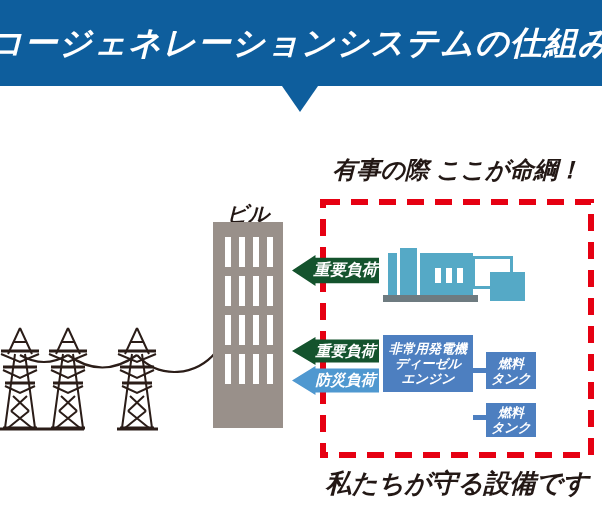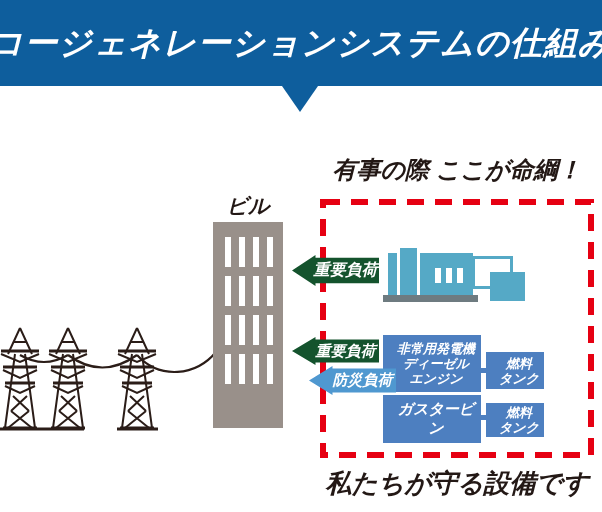--- a/index.html
+++ b/index.html
@@ -21,44 +21,44 @@
   .frame{position:absolute;left:319px;top:198px;z-index:1;}
   
   .pylons{position:absolute;left:0;top:318px;z-index:1;}
   
   .building{position:absolute;left:213px;top:222px;width:70px;height:206px;z-index:2;
     background-color:#99908a;
     background-image:
       repeating-linear-gradient(to bottom, rgba(153,144,138,0) 0 30px, #99908a 30px 39px),
       repeating-linear-gradient(to right, #ffffff 0 6px, rgba(153,144,138,0) 6px 14px);
     background-size:48px 147px,48px 147px;background-position:12px 15px,12px 15px;background-repeat:no-repeat,no-repeat;}
-  .building-label{position:absolute;left:213px;top:192px;width:70px;text-align:center;
+  .building-label{position:absolute;left:213px;top:200px;width:70px;text-align:center;
     font-size:21px;font-weight:bold;color:#231815;z-index:2;}
   
   .arrow{position:absolute;z-index:3;display:flex;align-items:center;justify-content:center;
     box-sizing:border-box;padding-left:20px;color:#ffffff;font-weight:bold;
     clip-path:polygon(0 50%,27% 0,27% 9%,100% 9%,100% 91%,27% 91%,27% 100%);}
   .arrow.orange{background:#14532d;}
   .arrow.blue{background:#4f98d0;}
   .arrow-1{left:292px;top:255px;width:87px;height:31px;font-size:16px;}
   .arrow-2{left:292px;top:337px;width:87px;height:28px;font-size:15px;}
-  .arrow-3{left:309px;top:366px;width:87px;height:29px;font-size:15px;}
+  .arrow-3{left:292px;top:366px;width:87px;height:29px;font-size:15px;}
   
   .gen{position:absolute;background:#55a9c6;z-index:2;}
   .gen-bar1{left:388px;top:253px;width:9px;height:42px;}
   .gen-bar2{left:400px;top:248px;width:17px;height:47px;}
   .gen-body{left:420px;top:253px;width:53px;height:42px;}
   .gen-slit{position:absolute;top:268px;width:6px;height:15px;background:#ffffff;z-index:3;}
   .gen-pipe{position:absolute;left:472px;top:256px;width:41px;height:33px;box-sizing:border-box;
     border:3px solid #55a9c6;background:transparent;z-index:1;}
   .gen-tank{left:490px;top:272px;width:35px;height:29px;}
   .gen-base{position:absolute;left:383px;top:295px;width:95px;height:7px;background:#6e7b80;z-index:2;}
   
   .bbox{position:absolute;background:#4d7fc0;color:#ffffff;font-weight:bold;z-index:2;
-    display:flex;align-items:center;justify-content:center;text-align:center;white-space:pre-line;padding-left:8px;}
+    display:flex;align-items:center;justify-content:center;text-align:center;white-space:pre-line;}
   .box-diesel{left:383px;top:335px;width:90px;height:57px;font-size:13px;line-height:15px;}
   .box-gas{left:383px;top:395px;width:90px;height:48px;font-size:15px;}
   .box-tank1{left:486px;top:352px;width:50px;height:37px;font-size:13px;line-height:15px;}
   .box-tank2{left:486px;top:403px;width:50px;height:34px;font-size:13px;line-height:15px;}
   .conn{position:absolute;width:13px;height:5px;background:#4d7fc0;z-index:2;}
   .conn-1{left:473px;top:368px;}
   .conn-2{left:473px;top:415px;}
 </style>
 </head>
 <body>
@@ -121,21 +121,20 @@
   <div class="arrow orange arrow-2">
     <span>重要負荷</span>
   </div>
   <div class="arrow blue arrow-3">
     <span>防災負荷</span>
   </div>
 
   <div class="bbox box-diesel">非常用発電機
 ディーゼル
 エンジン</div>
-  <div class="bbox box-gas">ガスタービン</div>
   <div class="bbox box-tank1">燃料
 タンク</div>
   <div class="bbox box-tank2">燃料
 タンク</div>
   <div class="conn conn-1"></div>
   <div class="conn conn-2"></div>
 
   <div class="cap cap-bottom">私たちが守る設備です</div>
 
 </div>

